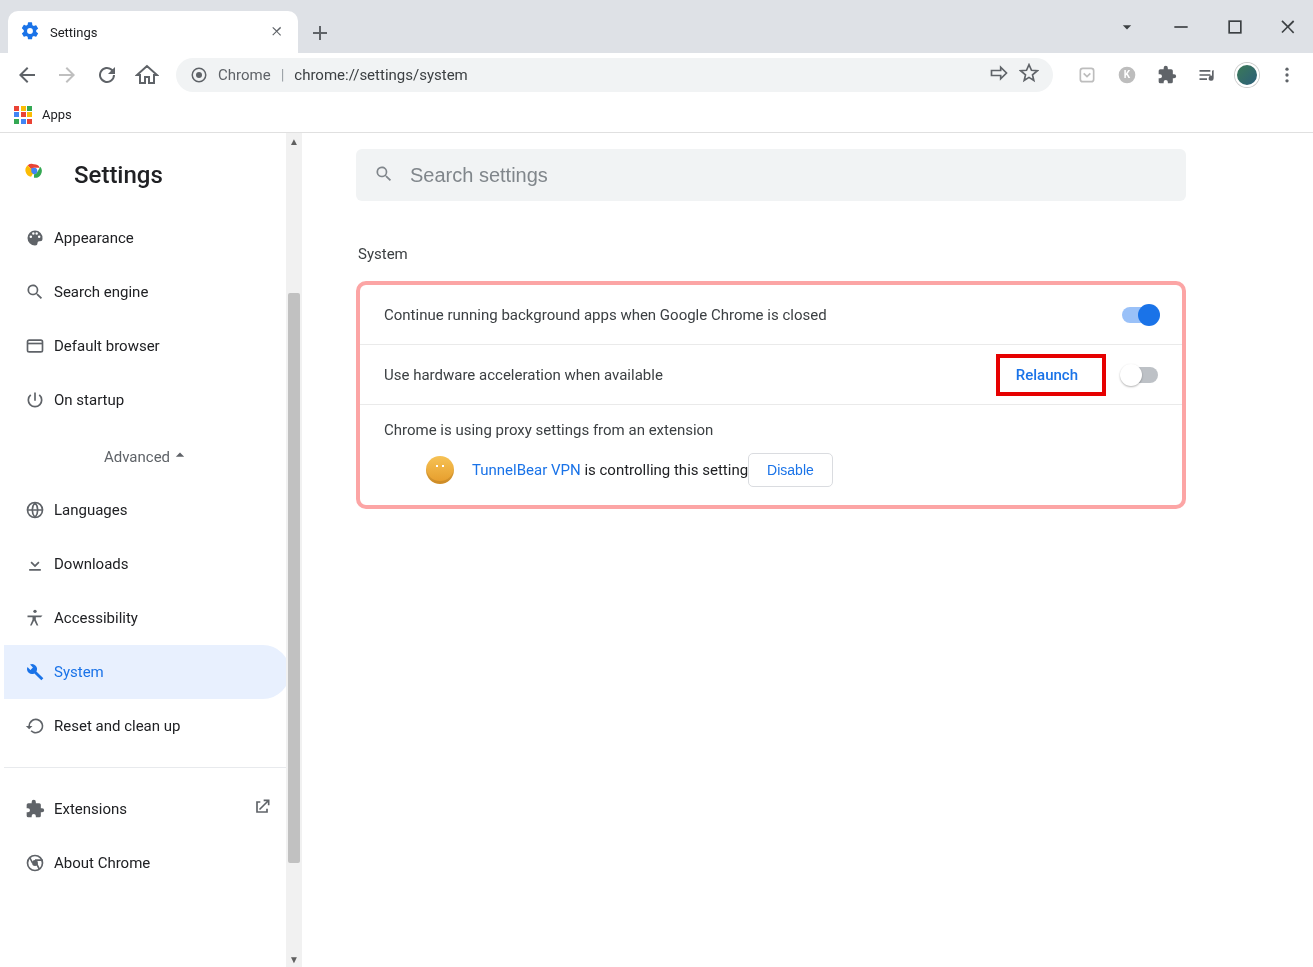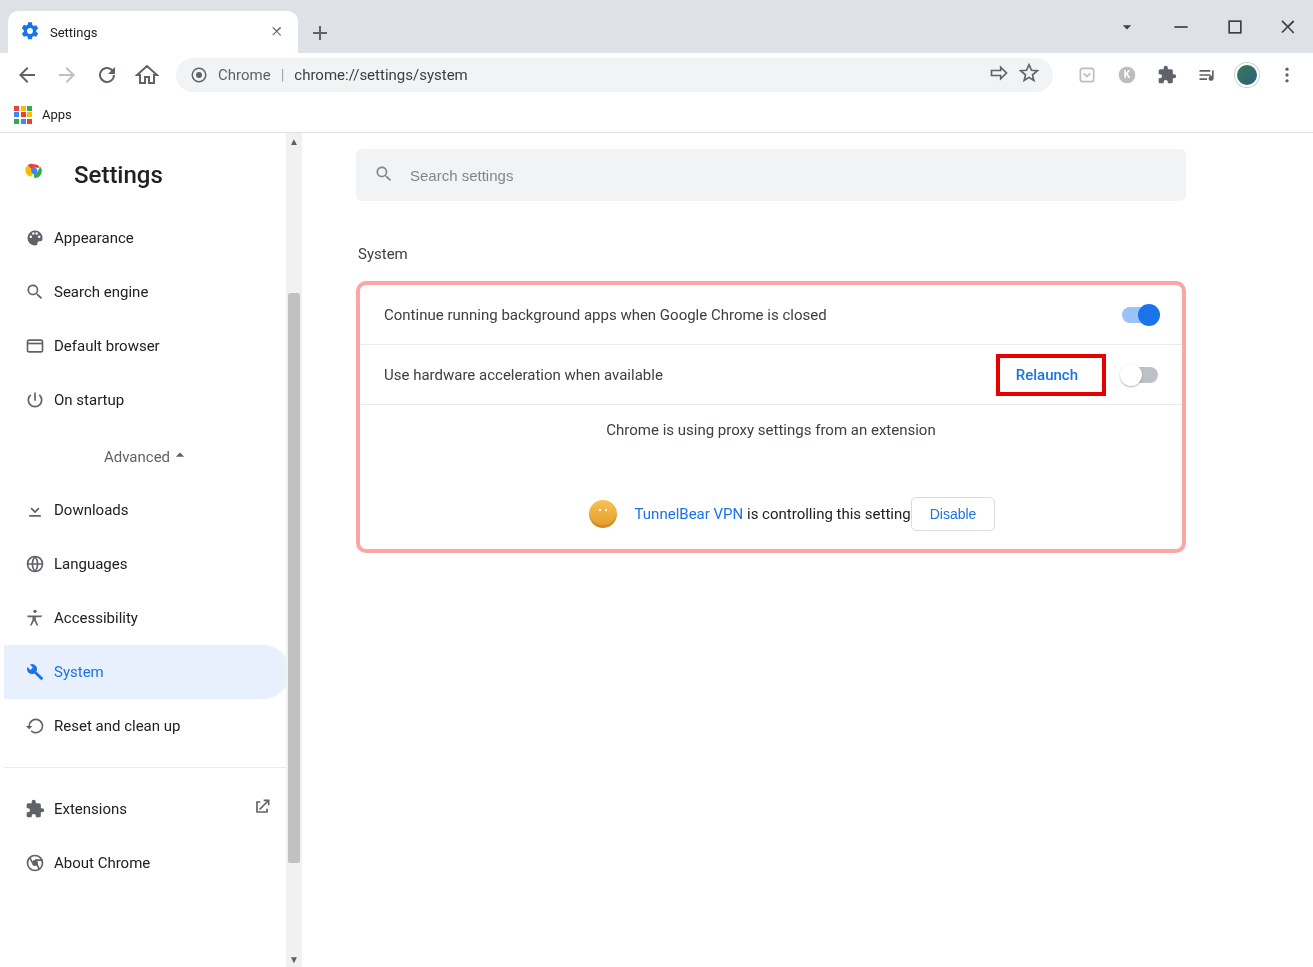--- a/index.html
+++ b/index.html
@@ -53,36 +53,36 @@
   .nav-divider { border-top:1px solid #e8eaed; margin: 14px 0; }
   .ext-item { position:relative; }
   .ext-open { position:absolute; right:18px; color:#5f6368; }
   .sidebar-scroll { position:absolute; right:-2px; top:0; bottom:0; width:16px; background:#f1f1f1; }
   .sidebar-scroll .arrow { height:16px; display:flex; align-items:center; justify-content:center; color:#606060; font-size:10px; }
   .sidebar-scroll .thumb { position:absolute; left:2px; right:2px; top:160px; height:570px; background:#c1c1c1; border-radius:2px; }
 
   
   .content { flex:1; padding: 16px 60px 0 56px; }
   .search-wrap { background:#f1f3f4; border-radius:6px; height:52px; display:flex; align-items:center; padding:0 18px; gap:16px; width: 830px; }
-  .search-wrap input { border:none; background:transparent; font-size:15px; outline:none; flex:1; color:#202124; }
+  .search-wrap input { border:none; background:transparent; font-size:20px; outline:none; flex:1; color:#202124; }
   .search-wrap input::placeholder{color:#80868b;}
   .section-title { font-size:15px; color:#3c4043; margin: 44px 0 18px 2px; }
   .card { width: 830px; border:4px solid #fca5a5; border-radius:10px; background:#fff; }
   .row { display:flex; align-items:center; padding: 0 24px; min-height:60px; border-bottom:1px solid #eaeaea; font-size:15px; }
   .row:last-child { border-bottom:none; }
   .row-label { flex:1; color:#3c4043; }
   .relaunch { color:#1a73e8; font-weight:500; padding:8px 14px; margin-right:18px; cursor:pointer; }
   .relaunch-highlight { border:4px solid #e60000; padding:2px 10px; margin-right:16px; }
   .relaunch-highlight .relaunch { margin-right:8px; padding:6px 6px; display:inline-block; }
   .toggle { width:36px; height:16px; border-radius:10px; position:relative; }
   .toggle.on { background:#9ac1f8; }
   .toggle.on::after { content:""; position:absolute; right:-2px; top:-3px; width:22px; height:22px; background:#1a73e8; border-radius:50%; }
   .toggle.off { background:#bdc1c6; }
   .toggle.off::after { content:""; position:absolute; left:-2px; top:-3px; width:22px; height:22px; background:#fff; border-radius:50%; box-shadow:0 1px 2px rgba(0,0,0,.3); }
-  .proxy-row { flex-direction:column; align-items:center; padding-top:16px; padding-bottom:18px;gap:44px; }
+  .proxy-row { flex-direction:column; align-items:flex-start; padding-top:16px; padding-bottom:18px; }
   .proxy-sub { display:flex; align-items:center; padding: 14px 0 0 42px; }
   .ext-icon { width:28px; height:28px; border-radius:50%; background: radial-gradient(circle at 40% 35%, #fff 4%, transparent 5%), radial-gradient(circle at 60% 35%, #fff 4%, transparent 5%), linear-gradient(#f6c255,#e59b2a); margin-right:18px; flex-shrink:0; box-shadow: inset 0 -3px 0 rgba(0,0,0,.1); }
   .proxy-text { flex:1; font-size:15px; }
   .proxy-text a { color:#1a73e8; text-decoration:none; }
   .disable-btn { border:1px solid #dadce0; background:#fff; color:#1a73e8; font-weight:500; font-size:14px; padding:8px 18px; border-radius:5px; cursor:pointer; }
 
   
   svg { width:20px; height:20px; fill: currentColor; }
   .big svg { width:24px; height:24px; }
 </style>
@@ -282,33 +282,33 @@
       <div class="adv-header">
         <span>Advanced</span>
         <span><svg viewBox="0 0 24 24" width="14" height="14">
               <path d="M7 14l5-5 5 5z"></path>
             </svg></span>
       </div>
 
       <div class="nav-item">
         <span class="ic">
             <svg viewBox="0 0 24 24">
-              <path d="M5 20h14v-2H5zM12 4v9l4-4 1.4 1.4L12 15.8 6.6 10.4 8 9l4 4V4z"></path>
-            </svg>
-          </span>
-        <span>Downloads</span>
-      </div>
-      <div class="nav-item">
-        <span class="ic">
-            <svg viewBox="0 0 24 24">
               <circle cx="12" cy="12" r="9" fill="none" stroke="currentColor" stroke-width="2"></circle>
               <path d="M3 12h18M12 3a14 14 0 0 1 0 18M12 3a14 14 0 0 0 0 18" fill="none" stroke="currentColor" stroke-width="2"></path>
             </svg>
           </span>
         <span>Languages</span>
+      </div>
+      <div class="nav-item">
+        <span class="ic">
+            <svg viewBox="0 0 24 24">
+              <path d="M5 20h14v-2H5zM12 4v9l4-4 1.4 1.4L12 15.8 6.6 10.4 8 9l4 4V4z"></path>
+            </svg>
+          </span>
+        <span>Downloads</span>
       </div>
       <div class="nav-item">
         <span class="ic">
             <svg viewBox="0 0 24 24">
               <circle cx="12" cy="4" r="2"></circle>
               <path d="M21 9H3v2h6v3l-3 7h2l3-6 3 6h2l-3-7v-3h6z"></path>
             </svg>
           </span>
         <span>Accessibility</span>
       </div>

